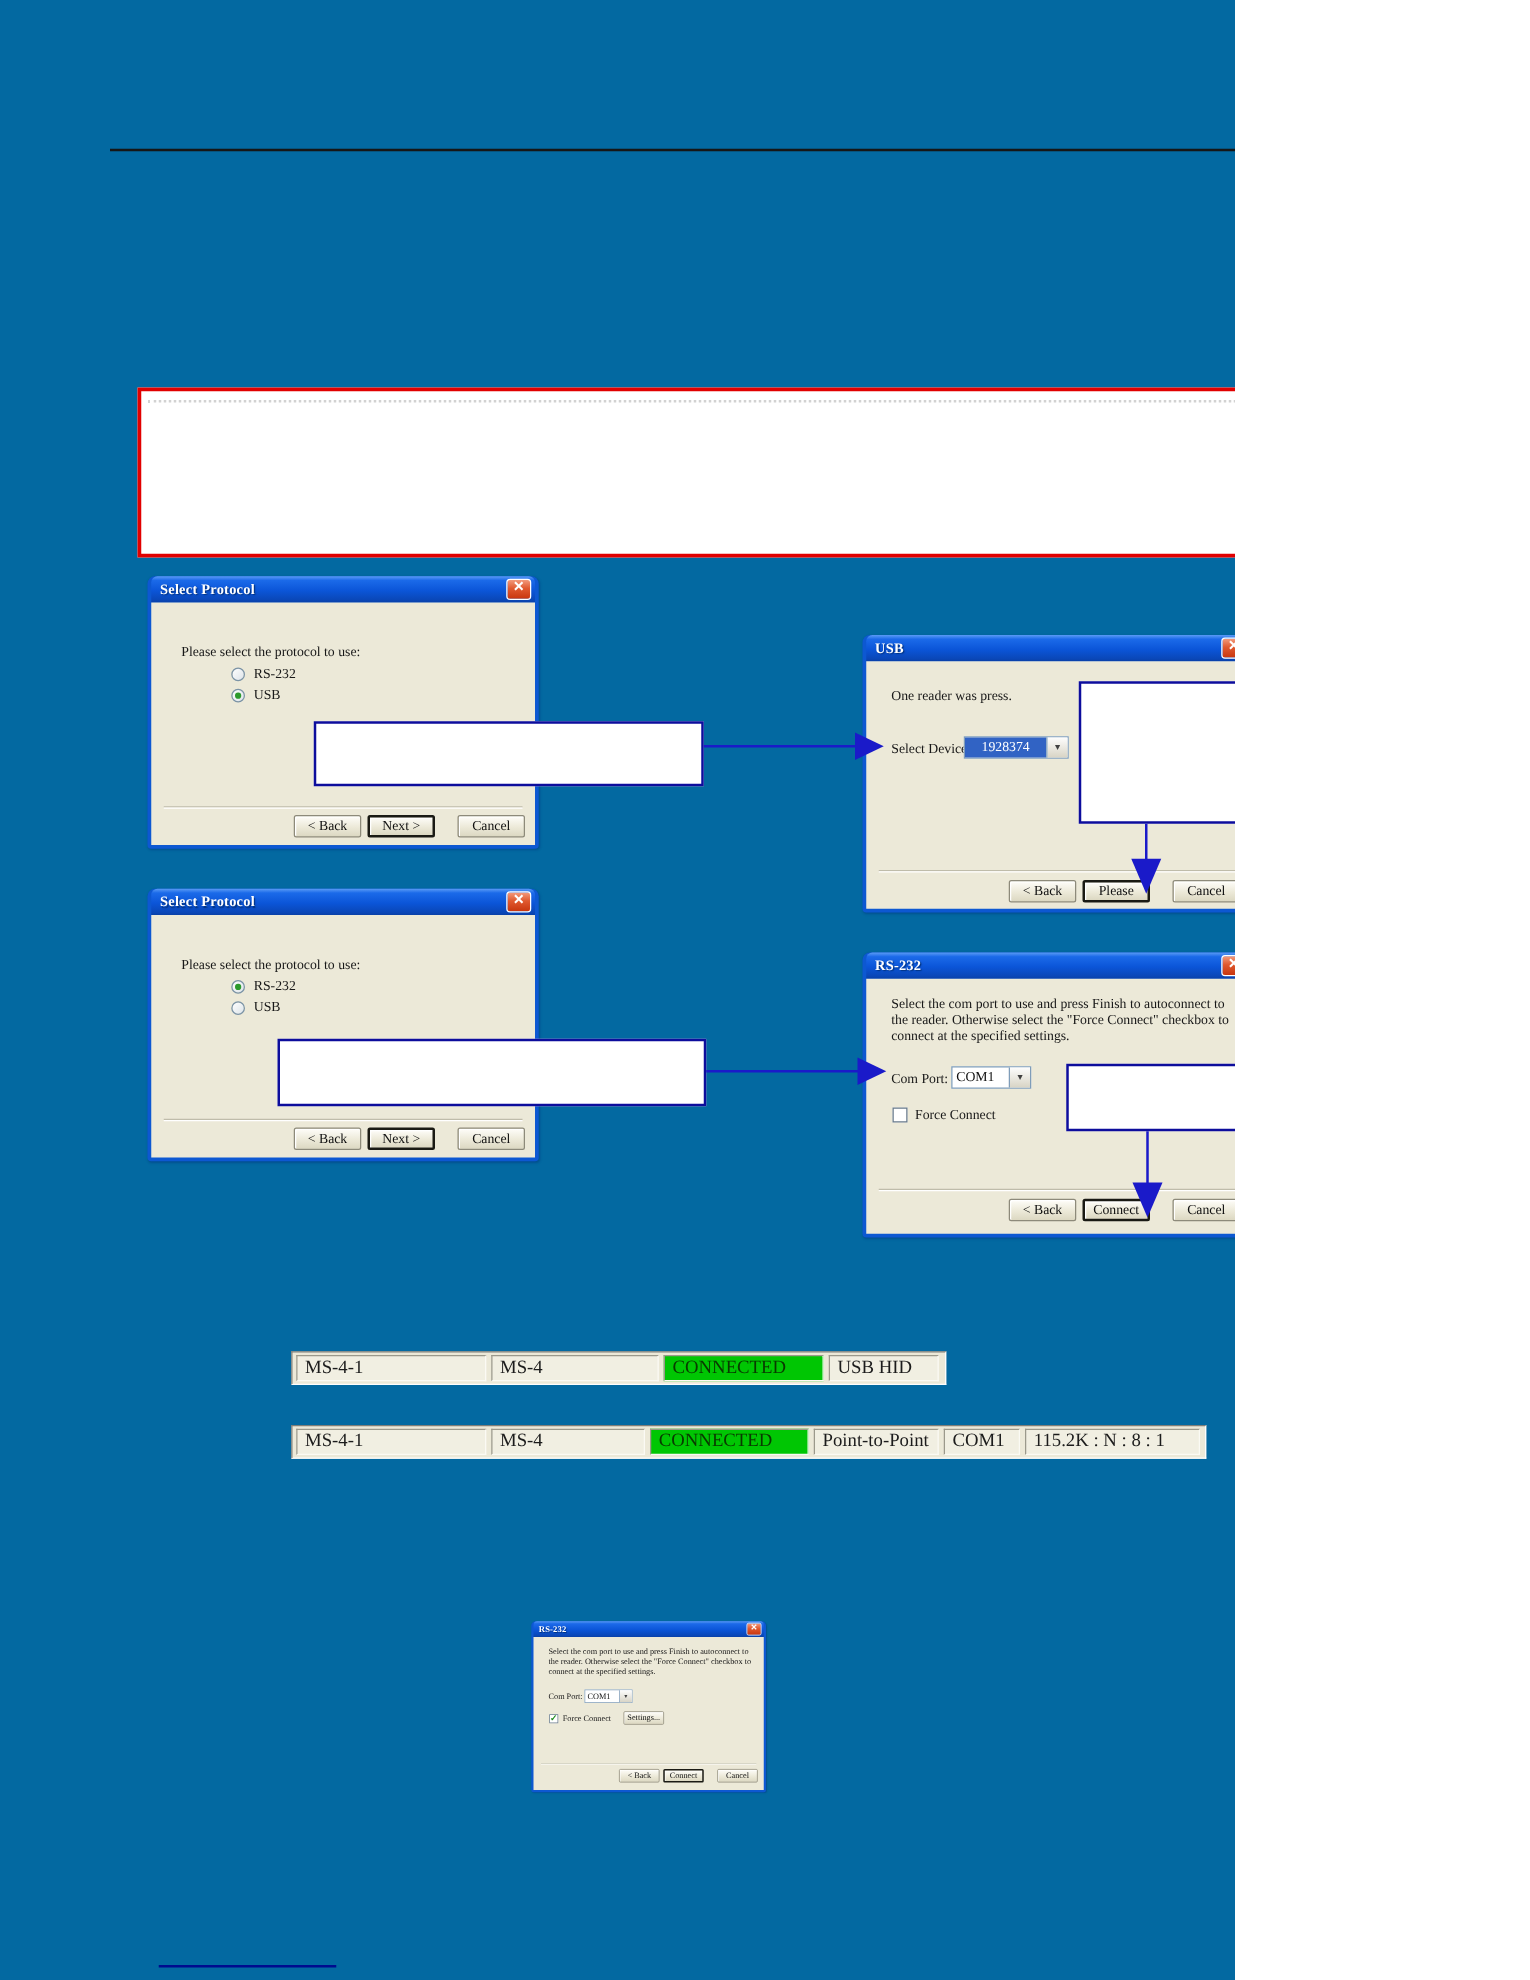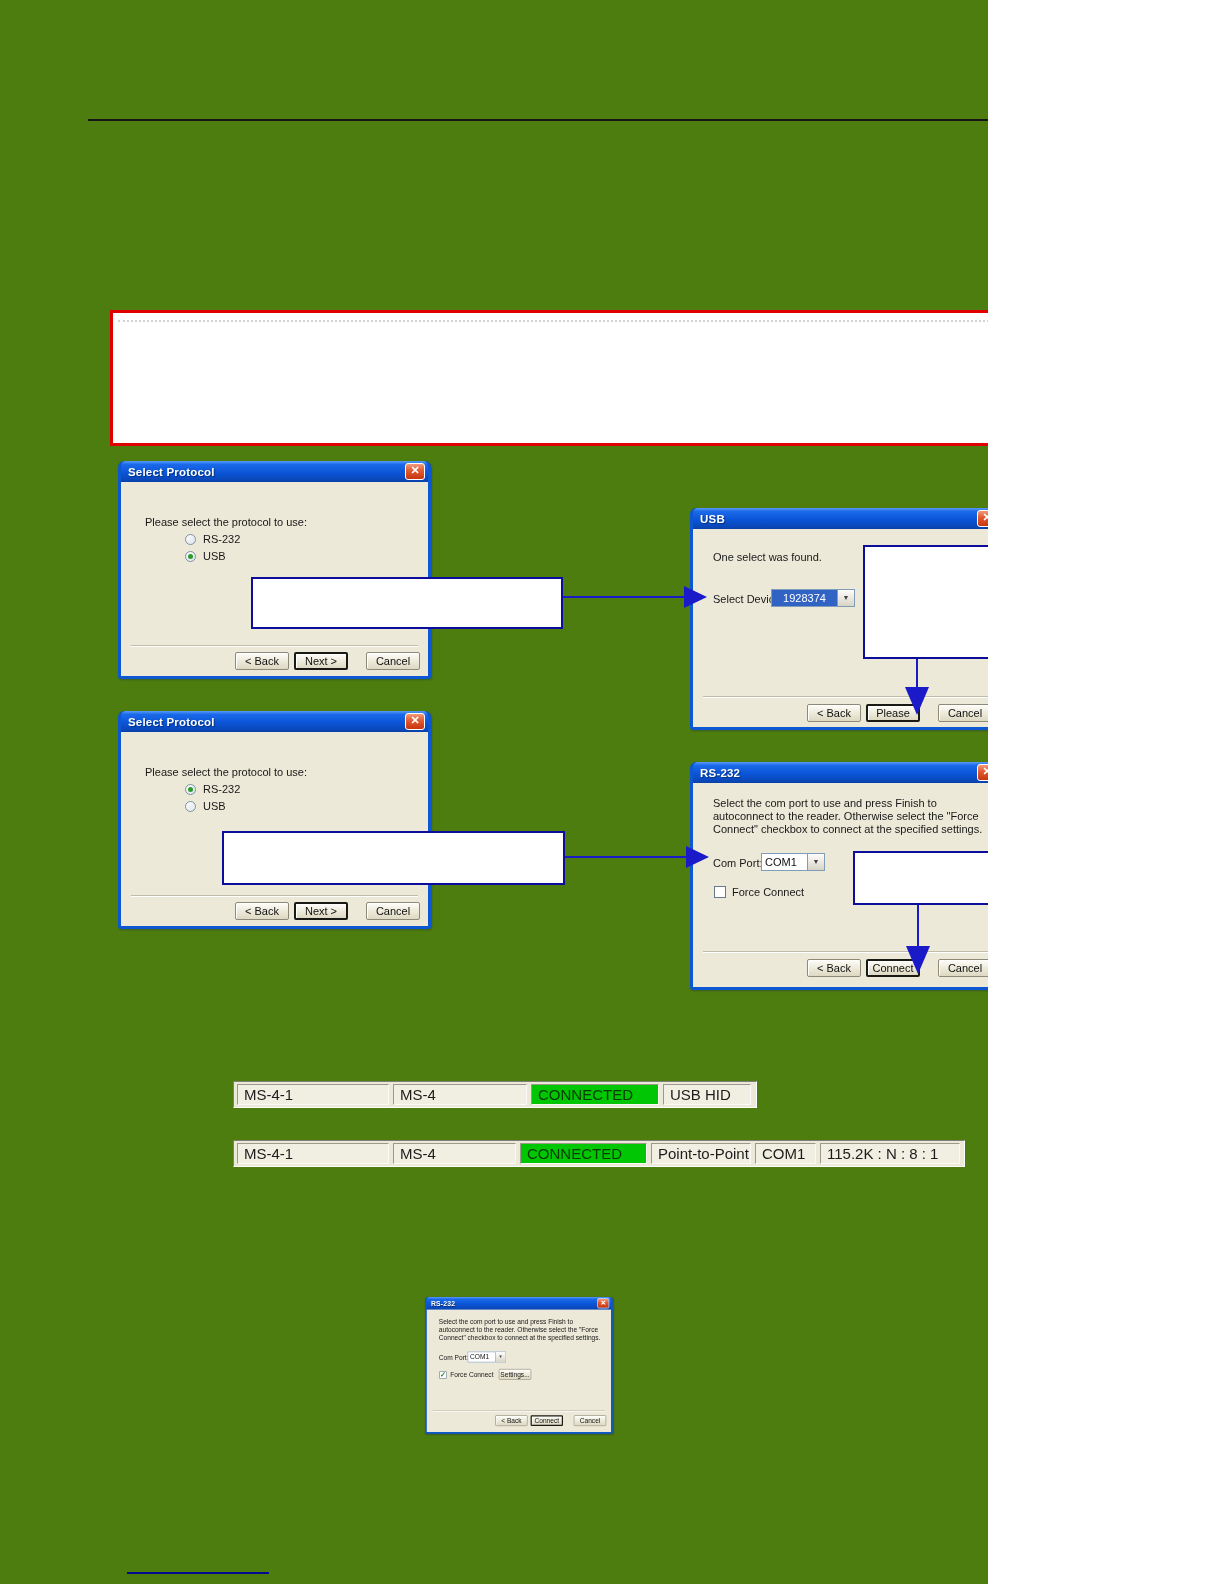--- a/index.html
+++ b/index.html
@@ -1,17 +1,17 @@
 <!DOCTYPE html>
 <html><head>
 <meta charset="utf-8">
 <style>
   html,body{margin:0;padding:0;background:#fff;}
-  .page{position:relative;width:988px;height:1584px;background:#4d7c0f;overflow:hidden;
-        font-family:Liberation Sans, sans-serif;}
+  .page{position:relative;width:988px;height:1584px;background:#0369a1;overflow:hidden;
+        font-family:Liberation Serif, serif;}
   .rule{position:absolute;background:#161616;}
   .notebox{position:absolute;border:3px solid #e10000;background:#fff;}
   .notebox .ghost{position:absolute;left:5px;right:5px;top:7px;border-top:2px dotted #d2d2d2;}
 
   
   .dlg{position:absolute;display:flex;flex-direction:column;background:#0d58d2;
        padding:0 3px 3px;border-radius:6px 6px 3px 3px;box-shadow:1px 1px 2px rgba(0,0,90,.25);
        box-sizing:border-box;}
   .tbar{height:21px;display:flex;align-items:center;flex:0 0 21px;
         background:linear-gradient(180deg,#5a9bf6 0%,#1b6ae9 16%,#0b55d8 55%,#0a47b8 90%,#0940a8 100%);
@@ -95,21 +95,21 @@
       </div>
     </div>
   </div>
 
   <div class="dlg" style="left:690px;top:508px;width:313px;height:222px;">
     <div class="tbar">
       <span class="ttl">USB</span>
       <span class="xbtn">✕</span>
     </div>
     <div class="dbody">
-      <div class="dtext" style="left:20px;top:22px;">One select was found.</div>
+      <div class="dtext" style="left:20px;top:22px;">One reader was press.</div>
       <div class="dtext" style="left:20px;top:64px;">Select Device:</div>
       <div class="ddown" style="left:78px;top:60px;width:84px;">
         <span class="ddval hl">1928374</span>
         <span class="ddbtn">▼</span>
       </div>
       <div class="sep" style="top:167px;"></div>
       <div class="btnrow" style="top:175px;">
         <span class="btn">&lt; Back</span>
         <span class="btn def">Please</span>
         <span class="btn gapL">Cancel</span>

